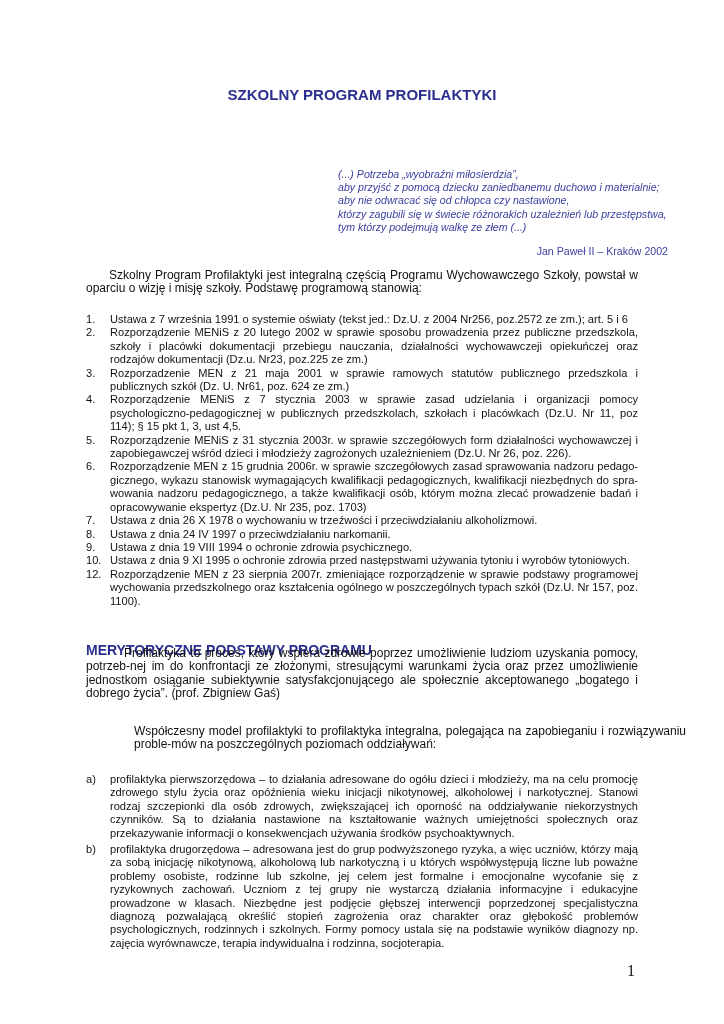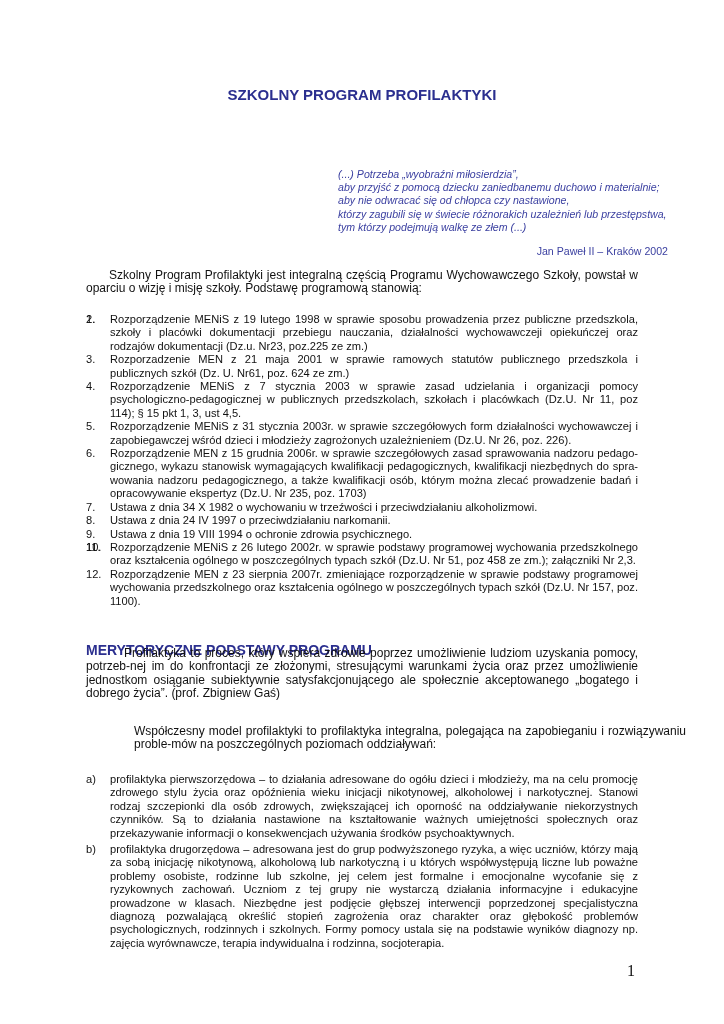--- a/index.html
+++ b/index.html
@@ -43,31 +43,30 @@
     <div>aby przyjść z pomocą dziecku zaniedbanemu duchowo i materialnie;</div>
     <div>aby nie odwracać się od chłopca czy nastawione,</div>
     <div>którzy zagubili się w świecie różnorakich uzależnień lub przestępstwa,</div>
     <div>tym którzy podejmują walkę ze złem (...)</div>
   </div>
   <div class="quote-author">Jan Paweł II – Kraków 2002</div>
 
   <div class="body-text intro">Szkolny Program Profilaktyki jest integralną częścią Programu Wychowawczego Szkoły, powstał w oparciu o wizję i misję szkoły. Podstawę programową stanowią:</div>
 
   <ol class="laws">
-    <li><span class="num">1.</span></li>
-    <li><span class="num">2.</span><span>Rozporządzenie MENiS z 19 lutego 1998 w sprawie sposobu prowadzenia przez publiczne przedszkola, szkoły i placówki dokumentacji przebiegu nauczania, działalności wychowawczeji opiekuńczej oraz rodzajów dokumentacji (Dz.u. Nr23, poz.225 ze zm.)</span></li>
+    <li><span class="num">1.</span><span>Ustawa z 7 września 1991 o systemie oświaty (tekst jed.: Dz.U. z 2004 Nr256, poz.2572 ze zm.); art. 5 i 6</span></li>
+    <li><span class="num">2.</span><span>Rozporządzenie MENiS z 20 lutego 2002 w sprawie sposobu prowadzenia przez publiczne przedszkola, szkoły i placówki dokumentacji przebiegu nauczania, działalności wychowawczeji opiekuńczej oraz rodzajów dokumentacji (Dz.u. Nr23, poz.225 ze zm.)</span></li>
     <li><span class="num">3.</span><span>Rozporzadzenie MEN z 21 maja 2001 w sprawie ramowych statutów publicznego przedszkola i publicznych szkół (Dz. U. Nr61, poz. 624 ze zm.)</span></li>
     <li><span class="num">4.</span><span>Rozporządzenie MENiS  z 7 stycznia 2003 w sprawie zasad udzielania i organizacji pomocy psychologiczno-pedagogicznej w publicznych przedszkolach, szkołach i placówkach (Dz.U. Nr 11, poz 114); § 15 pkt 1, 3, ust 4,5.</span></li>
     <li><span class="num">5.</span><span>Rozporządzenie MENiS z 31 stycznia 2003r. w sprawie szczegółowych form działalności wychowawczej i zapobiegawczej wśród dzieci i młodzieży zagrożonych uzależnieniem (Dz.U. Nr 26, poz. 226).</span></li>
     <li><span class="num">6.</span><span>Rozporządzenie MEN z 15 grudnia 2006r. w sprawie szczegółowych zasad sprawowania nadzoru pedago-gicznego, wykazu stanowisk wymagających kwalifikacji pedagogicznych, kwalifikacji niezbędnych do spra-wowania nadzoru pedagogicznego, a także kwalifikacji osób, którym można zlecać prowadzenie badań i opracowywanie ekspertyz (Dz.U. Nr 235, poz. 1703)</span></li>
-    <li><span class="num">7.</span><span>Ustawa z dnia 34 X 1982 o wychowaniu w trzeźwości i przeciwdziałaniu alkoholizmowi.</span></li>
+    <li><span class="num">7.</span><span>Ustawa z dnia 26 X 1978 o wychowaniu w trzeźwości i przeciwdziałaniu alkoholizmowi.</span></li>
     <li><span class="num">8.</span><span>Ustawa z dnia 24 IV 1997 o przeciwdziałaniu narkomanii.</span></li>
     <li><span class="num">9.</span><span>Ustawa z dnia 19 VIII 1994 o ochronie zdrowia psychicznego.</span></li>
-    <li><span class="num">10.</span></li>
-    <li><span class="num">11.</span><span>Rozporządzenie MENiS z 26 lutego 2002r. w sprawie podstawy programowej wychowania przedszkolnego oraz kształcenia ogólnego w poszczególnych typach szkół (Dz.U. Nr 51, poz 458 ze zm.); załączniki Nr 2,3.</span></li>
+    <li><span class="num">10.</span><span>Ustawa z dnia 9 XI 1995 o ochronie zdrowia przed następstwami używania tytoniu i wyrobów tytoniowych.</span></li>
     <li><span class="num">12.</span><span>Rozporządzenie MEN z 23 sierpnia 2007r. zmieniające rozporządzenie w sprawie podstawy programowej wychowania przedszkolnego oraz kształcenia ogólnego w poszczególnych typach szkół (Dz.U. Nr 157, poz. 1100).</span></li>
   </ol>
 
   <div class="section-heading">MERYTORYCZNE PODSTAWY PROGRAMU</div>
 
   <div class="body-text p1">Profilaktyka to proces, który wspiera zdrowie poprzez umożliwienie ludziom uzyskania pomocy, potrzeb-nej im do konfrontacji ze złożonymi, stresującymi warunkami życia oraz przez umożliwienie jednostkom osiąganie subiektywnie satysfakcjonującego ale społecznie akceptowanego „bogatego i dobrego życia”. (prof. Zbigniew Gaś)</div>
   <div class="body-text p2">Współczesny model profilaktyki to profilaktyka integralna, polegająca na zapobieganiu i rozwiązywaniu proble-mów na poszczególnych poziomach oddziaływań:</div>
 
   <div class="alist la">
     <div class="item"><span class="lbl">a)</span><span>profilaktyka pierwszorzędowa – to działania  adresowane do ogółu dzieci i młodzieży, ma na celu promocję zdrowego stylu życia oraz opóźnienia wieku inicjacji nikotynowej, alkoholowej i narkotycznej. Stanowi rodzaj szczepionki dla osób zdrowych, zwiększającej ich oporność na oddziaływanie niekorzystnych czynników. Są to działania nastawione na kształtowanie ważnych umiejętności społecznych oraz przekazywanie informacji o konsekwencjach używania środków psychoaktywnych.</span></div>

